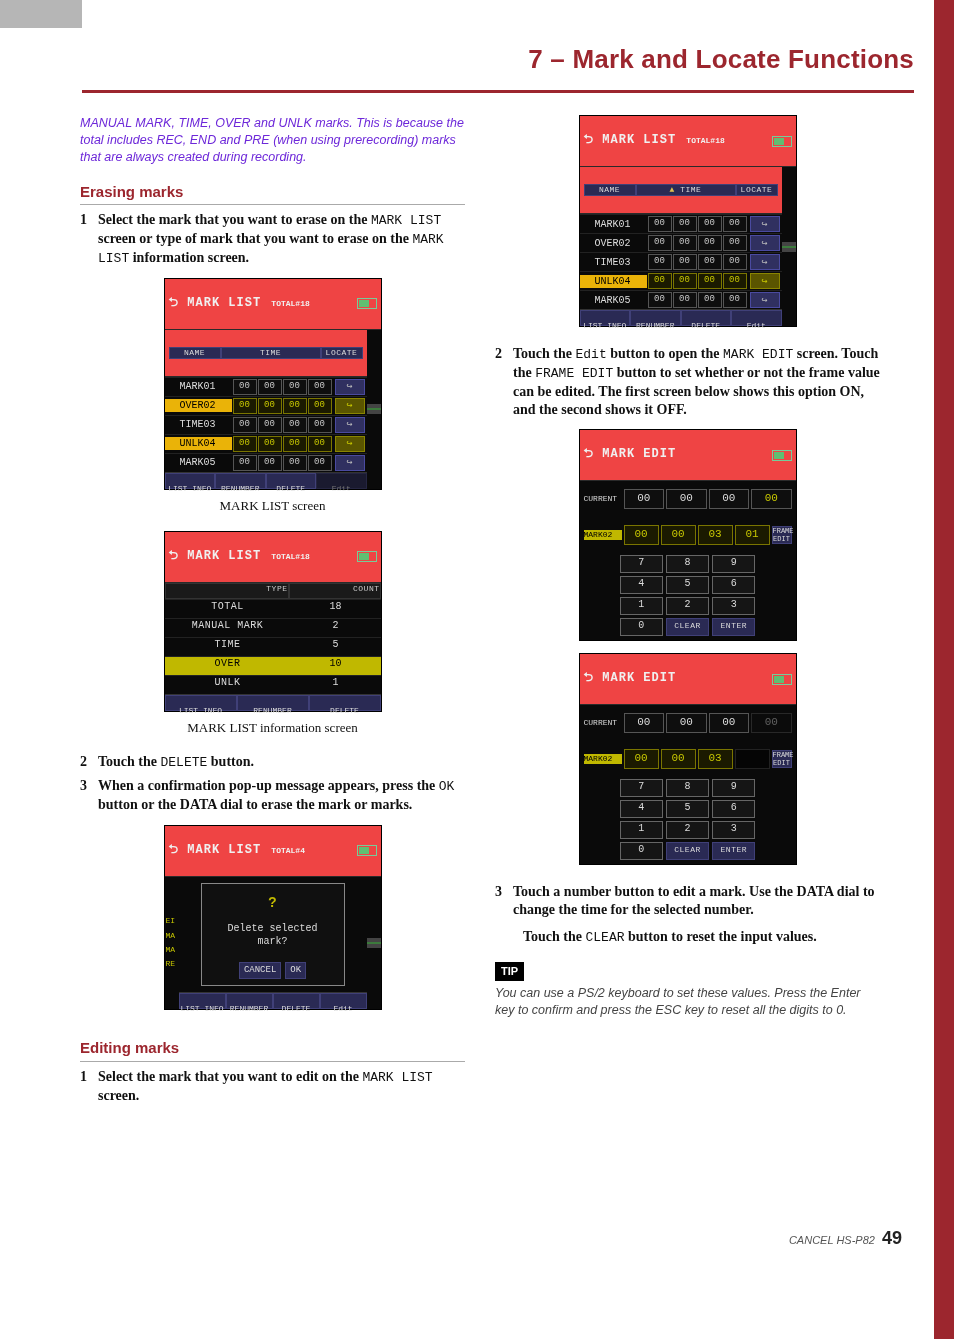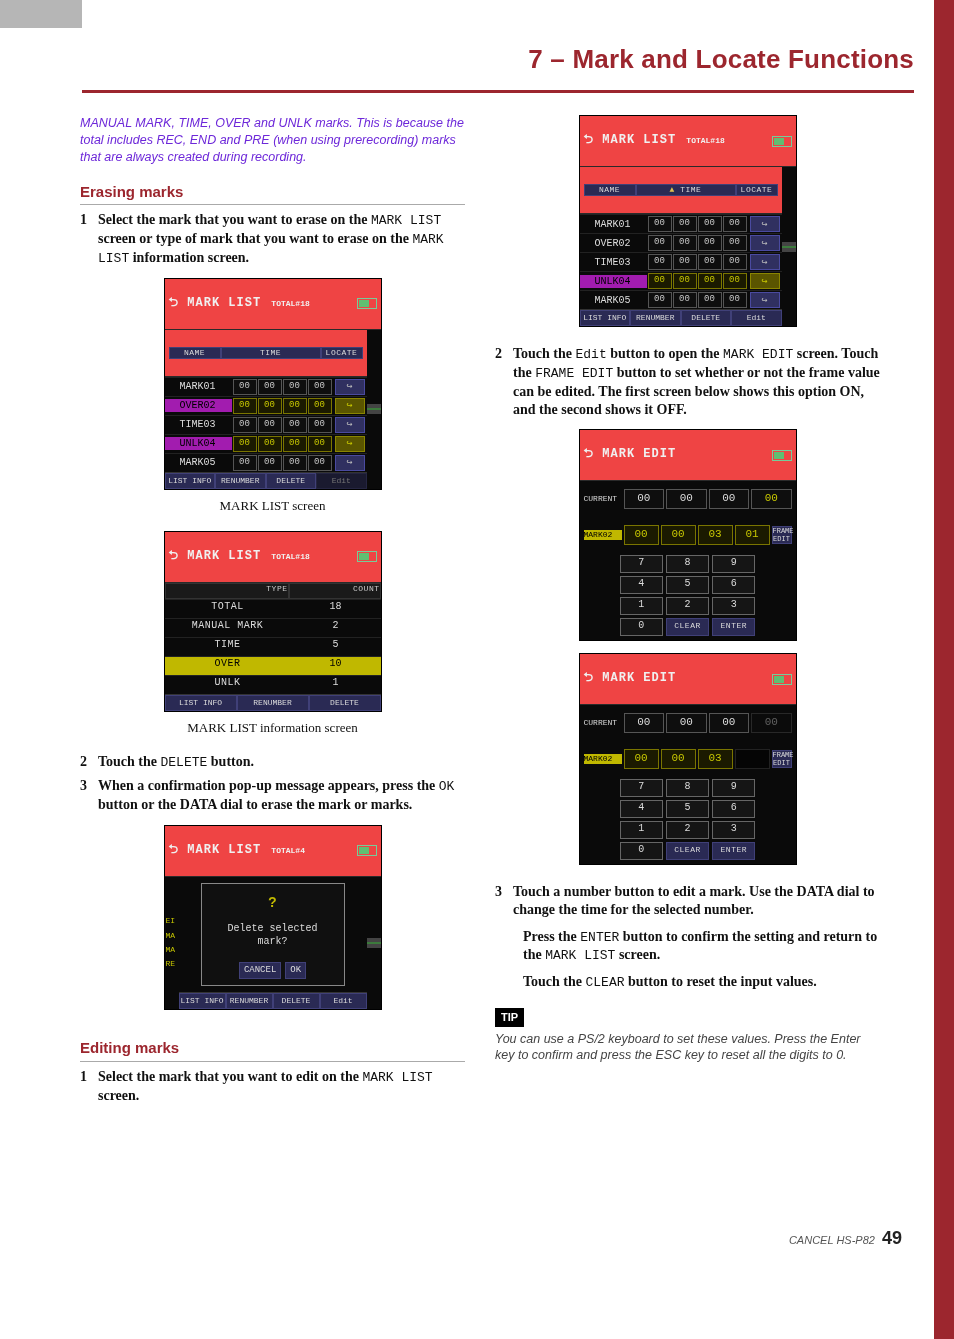--- a/index.html
+++ b/index.html
@@ -128,31 +128,31 @@
   .lcd .title { color: #f0f0f0; font-weight: 700; letter-spacing: 1px; font-size: 12px; }
   .lcd .title .small { font-size: 8px; letter-spacing: 0; margin-left: 2px; }
   .lcd .batt { width: 18px; height: 9px; border: 1px solid #7c9; margin-left: auto; position: relative; }
   .lcd .batt::after { content:""; display:block; width:10px; height:7px; background:#5fbf72; margin:1px; }
   .lcd .hcol { flex: 1; text-align: center; font-size: 8px; letter-spacing: .5px; }
   .lcd .hcol.name { flex: 0 0 50px; background:#2a2a54; border:1px solid #404078; }
   .lcd .hcol.time { background:#2a2a54; border:1px solid #404078; }
   .lcd .hcol.locate { flex: 0 0 40px; background:#2a2a54; border:1px solid #404078; }
   .lcd .row { display: flex; align-items: center; height: 18px; border-top: 1px solid #222; }
   .lcd .row .cell-name { width: 52px; font-size: 10px; color: #ddd; padding-left: 15px; }
-  .lcd .row.sel .cell-name { background: #a21caf; color: #000; }
+  .lcd .row.sel .cell-name { background: #eab308; color: #000; }
   .lcd .row .cell-time { flex: 1; display: flex; gap: 1px; padding: 1px; }
   .lcd .seg { flex:1; height: 14px; border: 1px solid #555; background: #0e0e0e; text-align: center; font-size: 9px; line-height: 12px; color: #c8c8c8; }
   .lcd .seg.y { border-color:#7a7500; background:#1b1a00; color:#c8c800; }
   .lcd .row .cell-loc { width: 28px; height: 14px; margin: 2px; background: #303060; border: 1px solid #4a4aa0; display:flex; align-items:center; justify-content:center; }
   .lcd .row.sel .cell-loc { background:#5a5500; border-color:#8a8500; }
   .lcd .side { width: 14px; display:flex; flex-direction:column; }
   .lcd .side .sb { flex:1; border:1px solid #444; background:#222; }
   .lcd .side .sb.g { border-color:#3c7a3c; }
   .lcd .footbar { display:flex; height: 16px; border-top: 1px solid #333; font-size: 8px; }
-  .lcd .footbar .b { flex:1; text-align:center; background:#2a2a54; border:1px solid #404078; line-height:10px; padding-top:2px; }
+  .lcd .footbar .b { flex:1; text-align:center; background:#2a2a54; border:1px solid #404078; line-height:10px; padding-top:10px; }
   .lcd-wrap { display:flex;align-items:center; }
   .lcd-body { flex:1; }
 
   
   .ml-info .trow { display:flex; height:18px; border-top:1px solid #222; }
   .ml-info .trow .c1 { flex:1; text-align:center; font-size:10px; letter-spacing:.5px; color:#ddd; }
   .ml-info .trow .c2 { width: 90px; text-align:center; font-size:10px; color:#ddd; }
   .ml-info .thead { display:flex; height:16px; background:#1a1a1a; }
   .ml-info .thead div { flex:1; text-align:right; font-size:8px; letter-spacing:.5px; color:#ccc; border:1px solid #333; }
   .ml-info .thead .c2 { flex:0 0 90px; }
@@ -553,23 +553,20 @@
         <div class="k txt">CLEAR</div>
         <div class="k txt">ENTER</div>
       </div>
     </div>
 
     <div class="step" style="margin-top:18px">
       <div class="num">3</div>
       <div class="text"><b><span>Touch a number button to edit a mark. Use the DATA dial to change the time for the selected number.</span></b></div>
     </div>
 
-    <div class="indent">
-      <b><span>Press the </span></b><span class="mono">ENTER</span><b><span> button to confirm the setting and return to the </span></b><span class="mono">MARK LIST</span><b><span> screen.</span></b>
-    </div>
 
     <div class="indent">
       <b><span>Touch the </span></b><span class="mono">CLEAR</span><b><span> button to reset the input values.</span></b>
     </div>
 
     <div class="tip-badge">TIP</div>
     <div class="tip-text">You can use a PS/2 keyboard to set these values. Press the Enter key to confirm and press the ESC key to reset all the digits to 0.</div>
   </div>
 
   <div class="footer">

